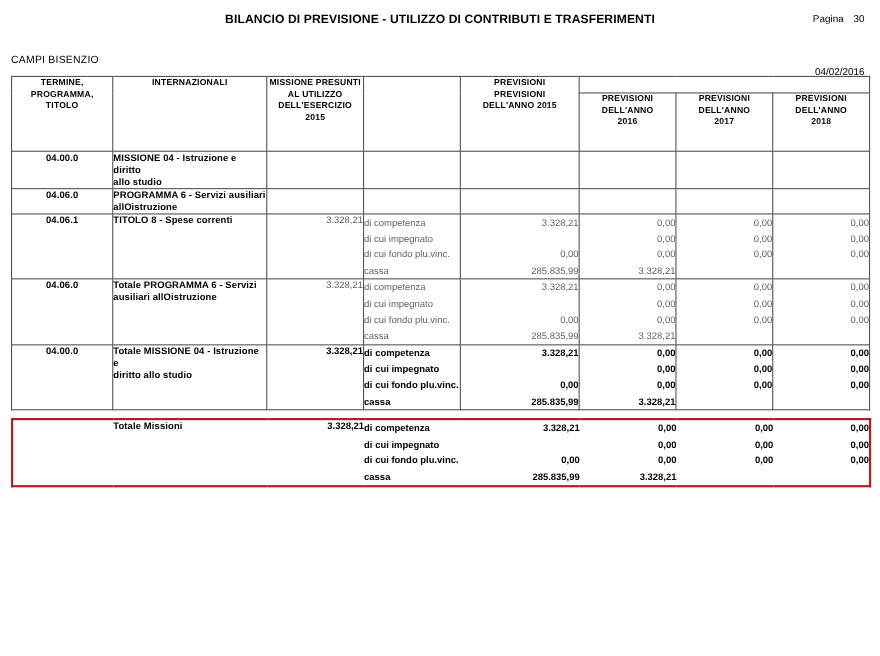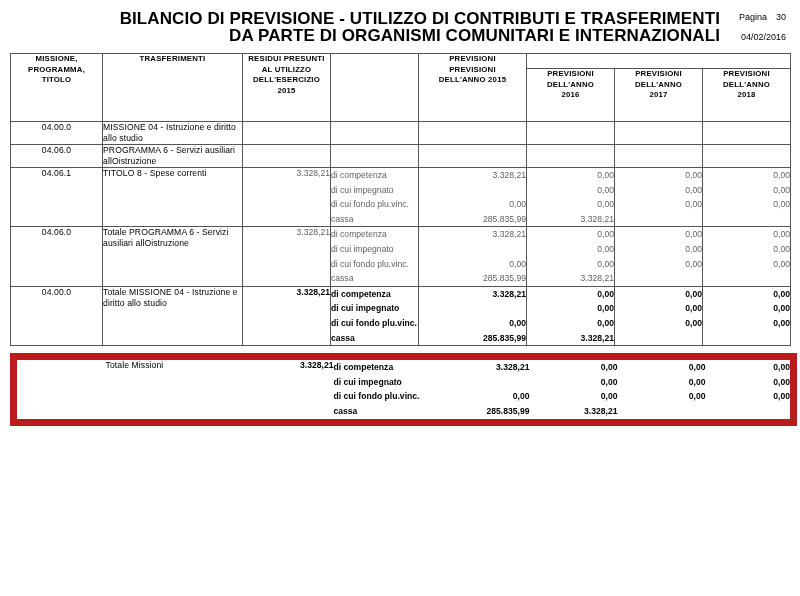--- a/index.html
+++ b/index.html
@@ -15,42 +15,42 @@
     position: relative;
     overflow: hidden;
   }
 
   
   .page-header {
     position: relative;
     padding-top: 10px;
   }
   .doc-title {
-    text-align: right;
-    font-size: 17px;
+    text-align: center;
+    font-size: 11px;
     font-weight: bold;
     line-height: 17px;
     letter-spacing: 0.1px;
     width: 640px;
     margin: 0 auto;
   }
   .doc-title .line2 { display: block; }
 
   .page-num {
     position: absolute;
     top: 12px;
     right: 14px;
     font-size: 9px;
     white-space: nowrap;
   }
   .page-num .num { display: inline-block; margin-left: 9px; }
 
   .doc-date {
     position: absolute;
-    top: 32px;
+    top: 60px;
     right: 14px;
     font-size: 9px;
   }
 
   .entity-name {
     margin: 22px 0 0 10px;
     font-size: 9.5px;
     letter-spacing: 0.2px;
   }
 
@@ -97,27 +97,27 @@
     border-right: none;
     border-top: 1px solid #555;
     border-bottom: 1px solid #555;
   }
   .sec-row > td.first { border-left: 1px solid #555; }
   .sec-row > td.last  { border-right: 1px solid #555; }
 
   .c-code {
     text-align: center;
     font-size: 8.6px;
-    font-weight: normal;
+    font-weight: bold;
     padding-top: 5px;
     letter-spacing: 0.1px;
   }
   .c-denom {
     font-size: 8.6px;
-    font-weight: normal;
+    font-weight: bold;
     padding: 5px 4px 4px 8px;
     line-height: 11px;
     letter-spacing: 0.1px;
   }
   .c-residui {
     text-align: right;
     font-size: 8.6px;
     padding: 5px 6px 0 2px;
     white-space: nowrap;
   }
@@ -140,65 +140,65 @@
   .grey { color: #5f5f5f; }
   .bold { font-weight: bold; }
 
   
   .totals-gap { height: 7px; }
   table.totals {
     border-collapse: collapse;
     table-layout: fixed;
     width: 780px;
     font-size: 8.5px;
-    border: 7px solid #b91c1c;
+    border: 2px solid #b91c1c;
   }
   table.totals td {
     border: none;
     padding: 0;
     vertical-align: top;
   }
 </style>
 </head>
 <body>
 
 <div class="page-header">
   <div class="doc-title">
     <span>BILANCIO DI PREVISIONE - UTILIZZO DI CONTRIBUTI E TRASFERIMENTI</span>
-    <span class="line2">DA PARTE DI ORGANISMI COMUNITARI E INTERNAZIONALI</span>
   </div>
   <div class="page-num">
     <span>Pagina</span><span class="num">30</span>
   </div>
   <div class="doc-date">04/02/2016</div>
+  <div class="entity-name">CAMPI BISENZIO</div>
 </div>
 
 <div class="table-wrap">
   <table class="fin">
     <colgroup>
       <col style="width:92px">
       <col style="width:140px">
       <col style="width:88px">
       <col style="width:88px">
       <col style="width:108px">
       <col style="width:88px">
       <col style="width:88px">
       <col style="width:88px">
     </colgroup>
 
     <tbody>
         <tr class="hdr">
       <td rowspan="2">
-        <span>MISSIONE,</span><br>
+        <span>TERMINE,</span><br>
         <span>PROGRAMMA,</span><br>
         <span>TITOLO</span>
       </td>
-      <td rowspan="2">TRASFERIMENTI</td>
+      <td rowspan="2">INTERNAZIONALI</td>
       <td rowspan="2">
-        <span>RESIDUI PRESUNTI</span><br>
+        <span>MISSIONE PRESUNTI</span><br>
         <span>AL UTILIZZO</span><br>
         <span>DELL'ESERCIZIO</span><br>
         <span>2015</span>
       </td>
       <td rowspan="2"></td>
       <td rowspan="2">
         <span>PREVISIONI</span><br>
         <span>PREVISIONI</span><br>
         <span>DELL'ANNO 2015</span>
       </td>

